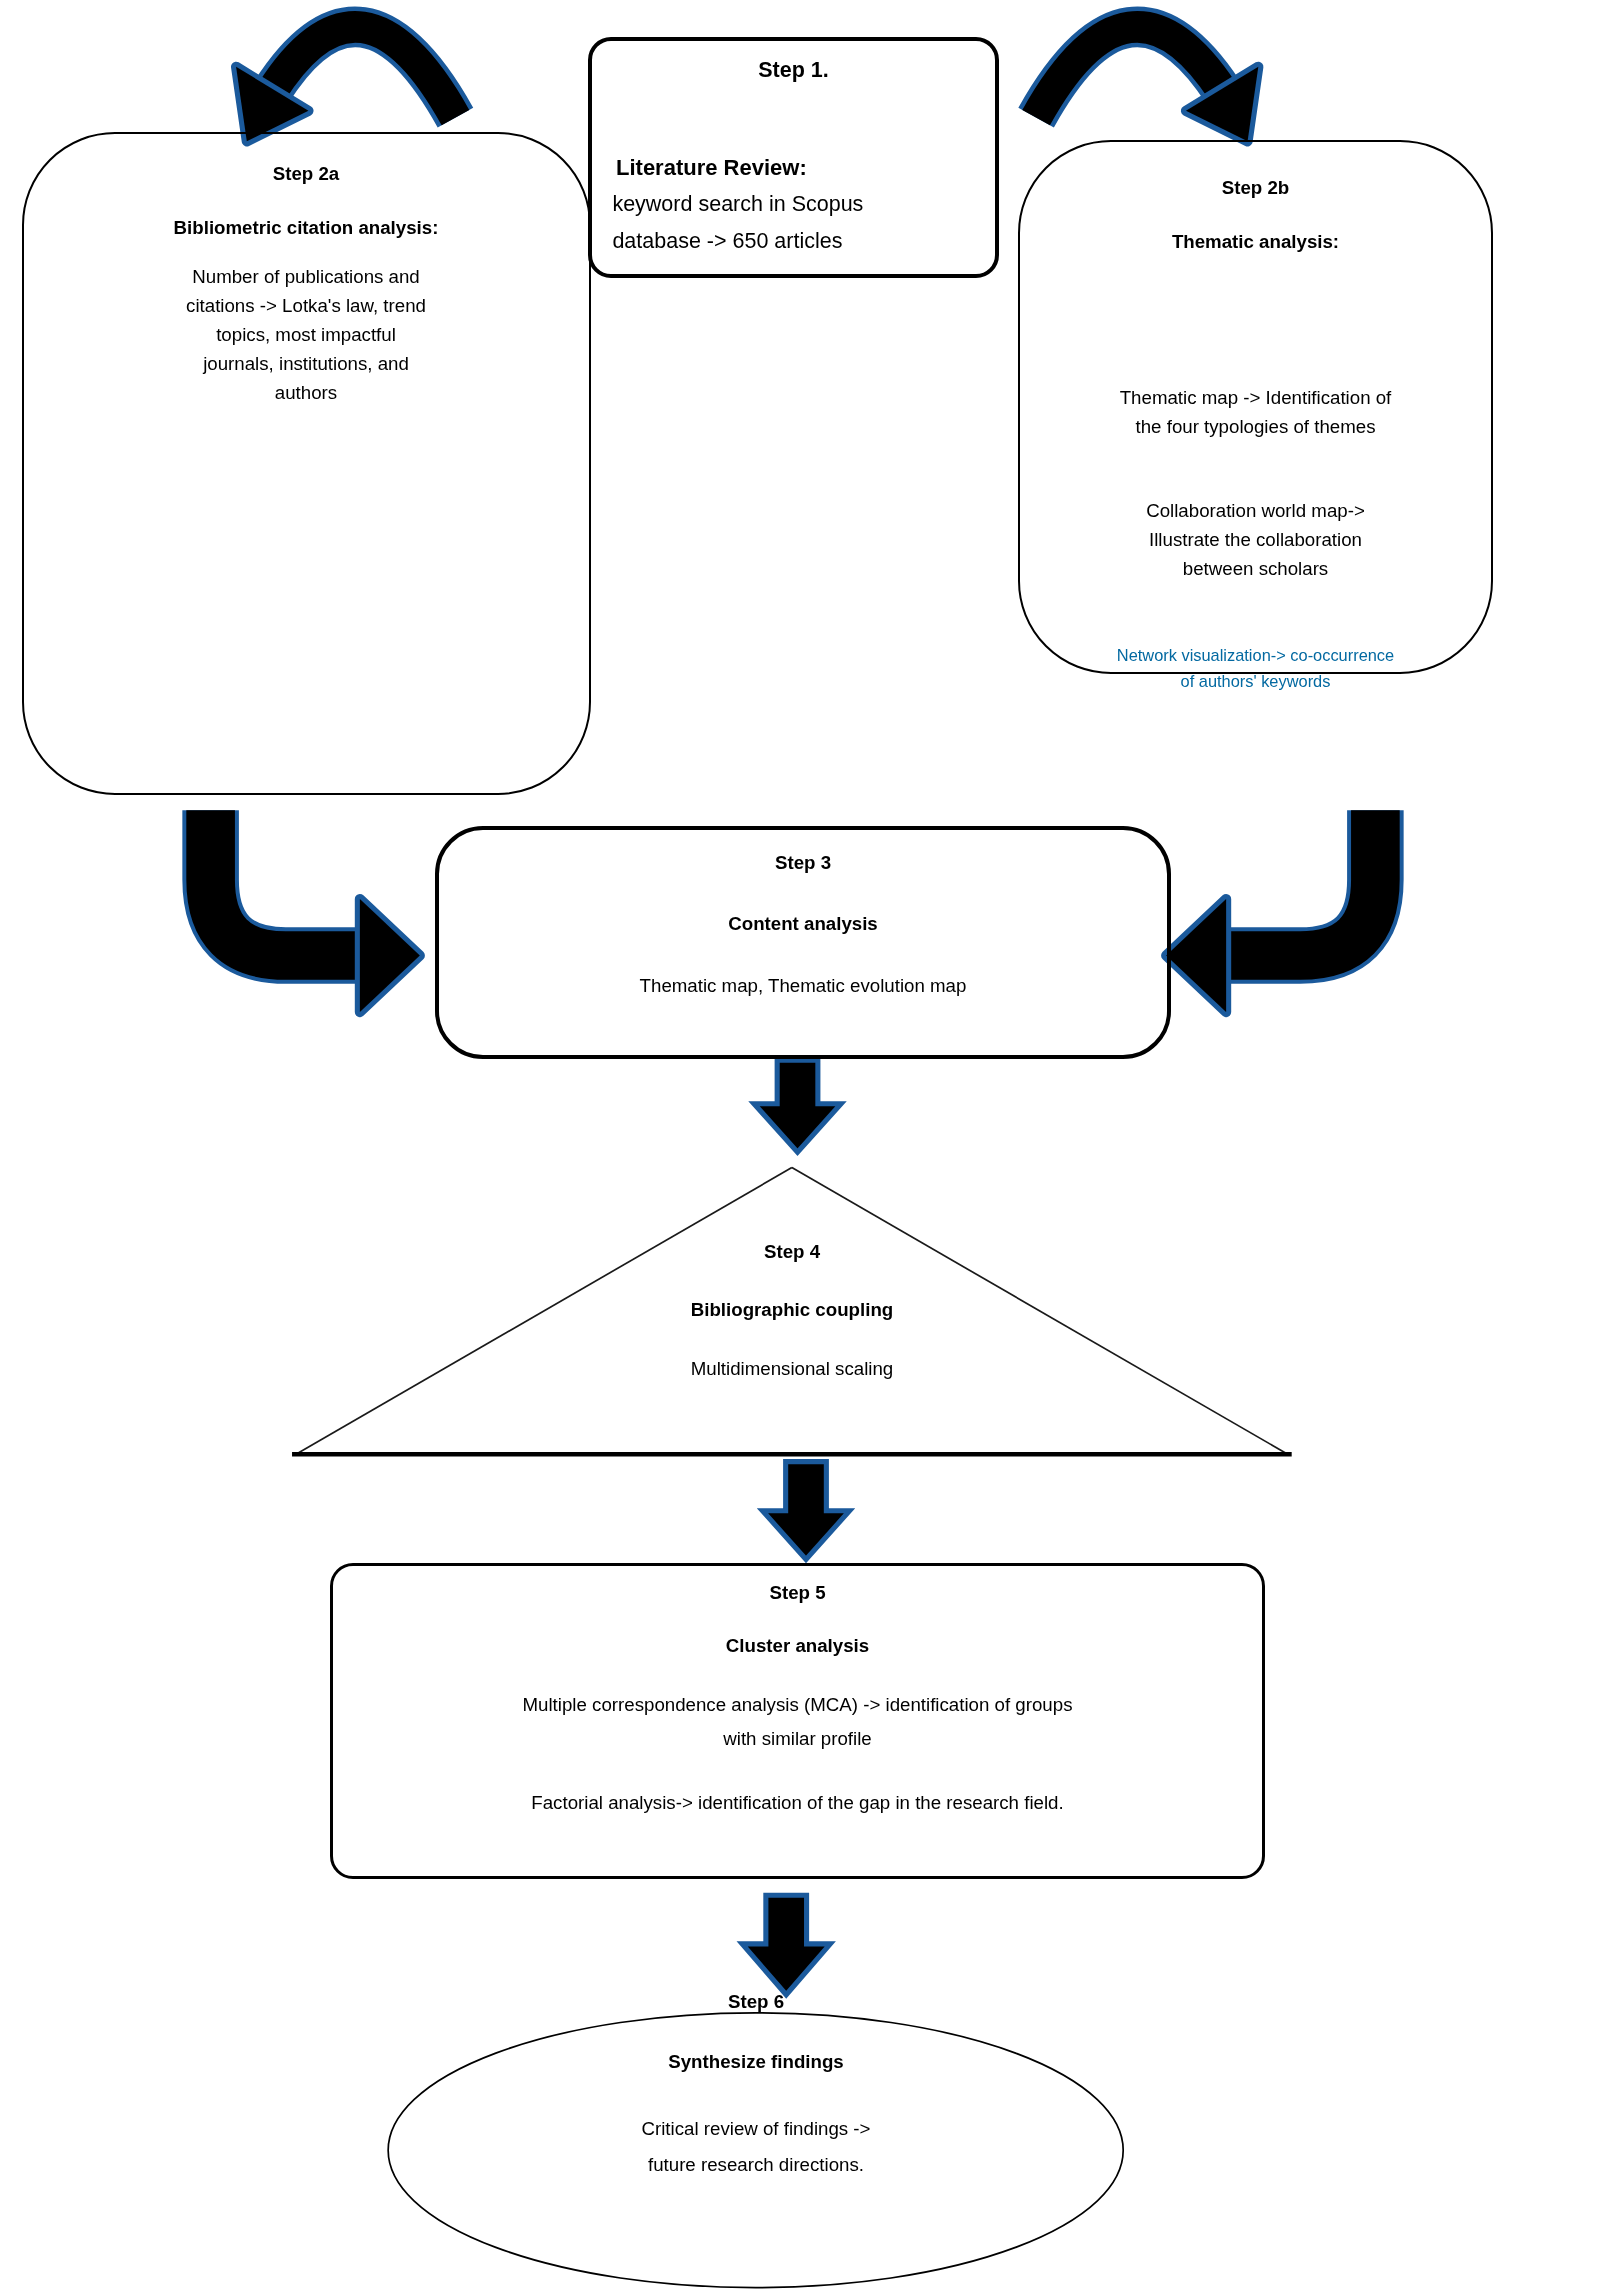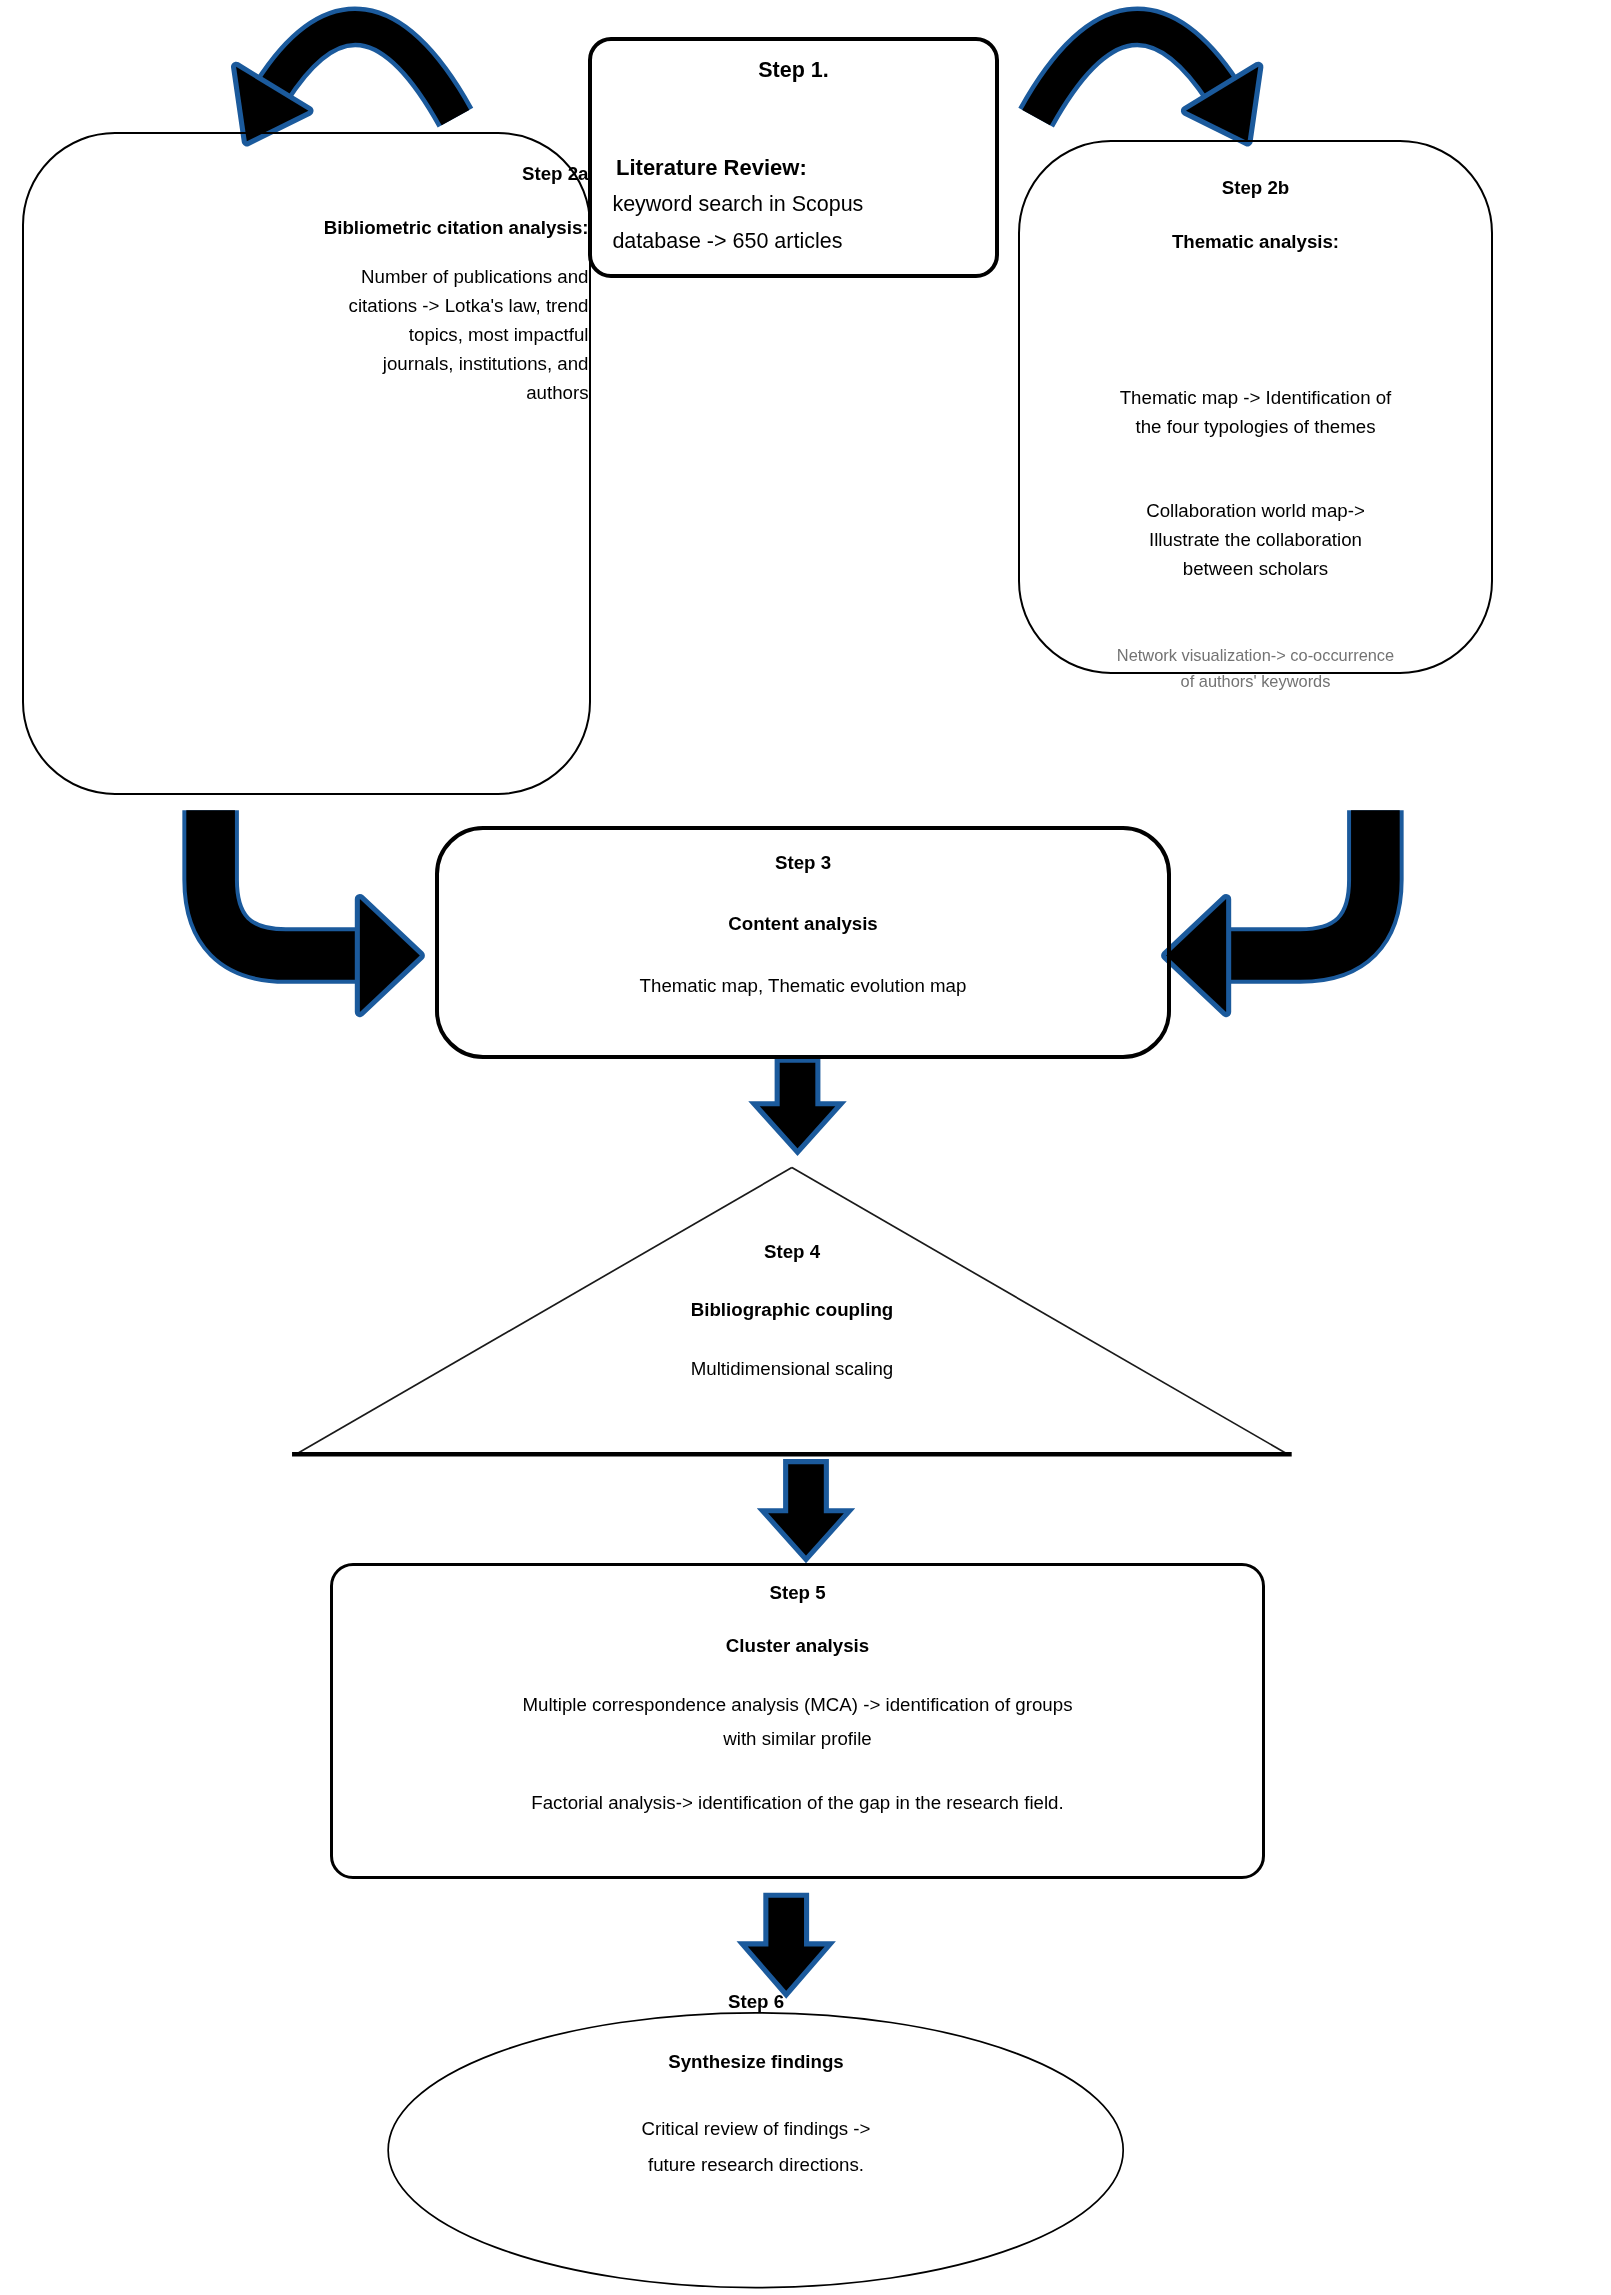--- a/index.html
+++ b/index.html
@@ -1,41 +1,41 @@
 <!DOCTYPE html>
 <html style="font-size:9px"><head>
 <meta charset="utf-8">
 <style>
   html,body{margin:0;padding:0;background:#ffffff;}
   body{width:1612px;height:2295px;position:relative;
        font-family:"Liberation Sans", sans-serif;color:#000;}
   #arrow-layer{position:absolute;left:0;top:0;width:1612px;height:2295px;z-index:1;}
   .box{position:absolute;box-sizing:border-box;background:transparent;z-index:2;text-align:center;border-radius:23px;}
   .step1{left:588px;top:37px;width:411px;height:241px;border:4px solid #000;}
-  .step2a{left:21.5px;top:132px;width:569px;height:663px;border:2.8px solid #000;border-radius:93px;text-align:right;}
+  .step2a{left:21.5px;top:132px;width:569px;height:663px;border:2.8px solid #000;border-radius:93px;}
   .step2b{left:1018px;top:140px;width:475px;height:534px;border:2.8px solid #000;border-radius:93px;}
   .step3{left:435px;top:826px;width:736px;height:233px;border:4px solid #000;border-radius:48px;}
   .step5{left:330px;top:1563px;width:935px;height:316px;border:3.4px solid #000;}
   .tri-text{position:absolute;left:509px;top:1239px;width:566px;z-index:2;text-align:center;}
   .ell-text{position:absolute;left:445px;top:1989px;width:622px;z-index:2;text-align:center;}
   .title{font-weight:700;font-size:18.7px;line-height:1.4;}
   .heading{font-weight:700;font-size:18.7px;line-height:1.55;}
   .para{font-weight:400;font-size:18.7px;line-height:1.55;white-space:pre-line;}
   .step1 .title{font-size:21.5px;margin-top:13.6px;}
   .step1 .heading{font-size:22px;text-align:left;padding-left:24px;margin-top:64px;line-height:1.7;}
   .step1 .para{font-size:21.5px;text-align:left;padding-left:20.4px;line-height:1.7;}
   .step2a .title{margin-top:26.6px;}
   .step2a .heading{margin-top:27px;}
   .step2a .para{margin-top:20.4px;}
   .step2b .title{margin-top:33px;}
   .step2b .heading{margin-top:27px;}
   .step2b .p1{margin-top:21.5px;}
   .step2b .p2{margin-top:127px;}
   .step2b .p3{margin-top:55px;}
-  .footnote{font-weight:400;font-size:16.4px;line-height:1.55;white-space:pre-line;color:#737373;margin-top:59px;}
+  .footnote{font-weight:400;font-size:16.4px;line-height:1.55;white-space:pre-line;color:#0369a1;margin-top:59px;}
   .step3 .title{margin-top:20.4px;}
   .step3 .heading{margin-top:33px;}
   .step3 .para{margin-top:33px;}
   .tri-text .heading{margin-top:30.5px;}
   .tri-text .para{margin-top:30.5px;}
   .step5 .title{margin-top:13.6px;}
   .step5 .heading{margin-top:26px;}
   .step5 .p1{margin-top:27px;line-height:1.85;}
   .step5 .p2{margin-top:29px;line-height:1.85;}
   .ell-text .heading{margin-top:33px;}

